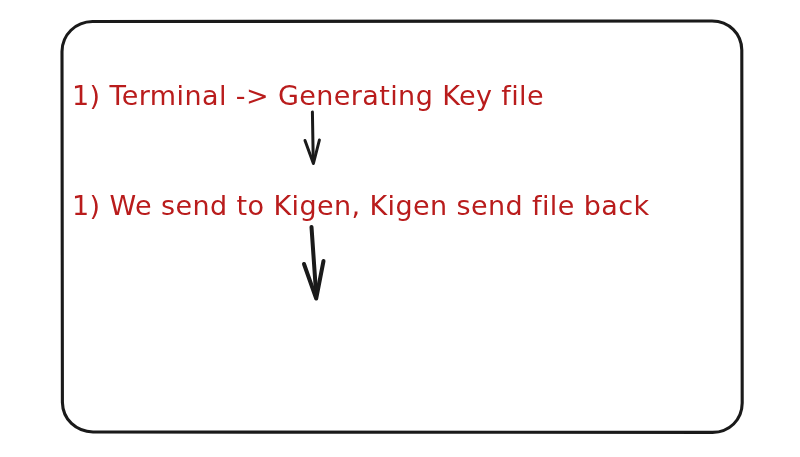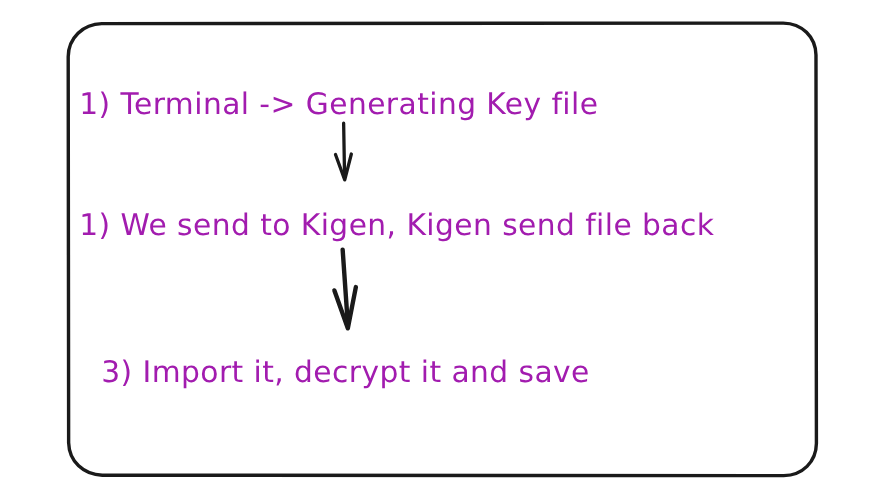--- a/index.html
+++ b/index.html
@@ -24,21 +24,21 @@
     top: 0;
     width: 800px;
     height: 457px;
     pointer-events: none;
   }
 
   
   .step {
     position: absolute;
     white-space: nowrap;
-    color: #a21caf;
+    color: #b91c1c;
     font-family: "DejaVu Sans", sans-serif;
     font-size: 27px;
     font-weight: 400;
     letter-spacing: 0.4px;
     line-height: 1;
   }
 
   #step-1 { left: 72px; top: 82px; }
   #step-2 { left: 72px; top: 192px; }
   #step-3 { left: 92px; top: 325px; }
@@ -75,15 +75,14 @@
     <path d="M 23.0 30.5 L 31.4 53.5 L 37.4 30.0" fill="none" stroke="#1a1a1a" stroke-width="3.0" stroke-linecap="round" stroke-linejoin="round"></path>
   </svg>
 
   <div class="step" id="step-2">1) We send to Kigen, Kigen send file back</div>
 
   <svg class="arrow-svg" id="arrow-2" viewBox="0 0 72 84">
     <path d="M 29.5 3 L 34.0 68" fill="none" stroke="#1a1a1a" stroke-width="4.0" stroke-linecap="round"></path>
     <path d="M 22.0 40.0 L 34.2 74.5 L 41.5 37.0" fill="none" stroke="#1a1a1a" stroke-width="4.0" stroke-linecap="round" stroke-linejoin="round"></path>
   </svg>
 
-  <div class="step" id="step-3">3) Import it, decrypt it and save</div>
 
 </div>
 
 </body></html>

